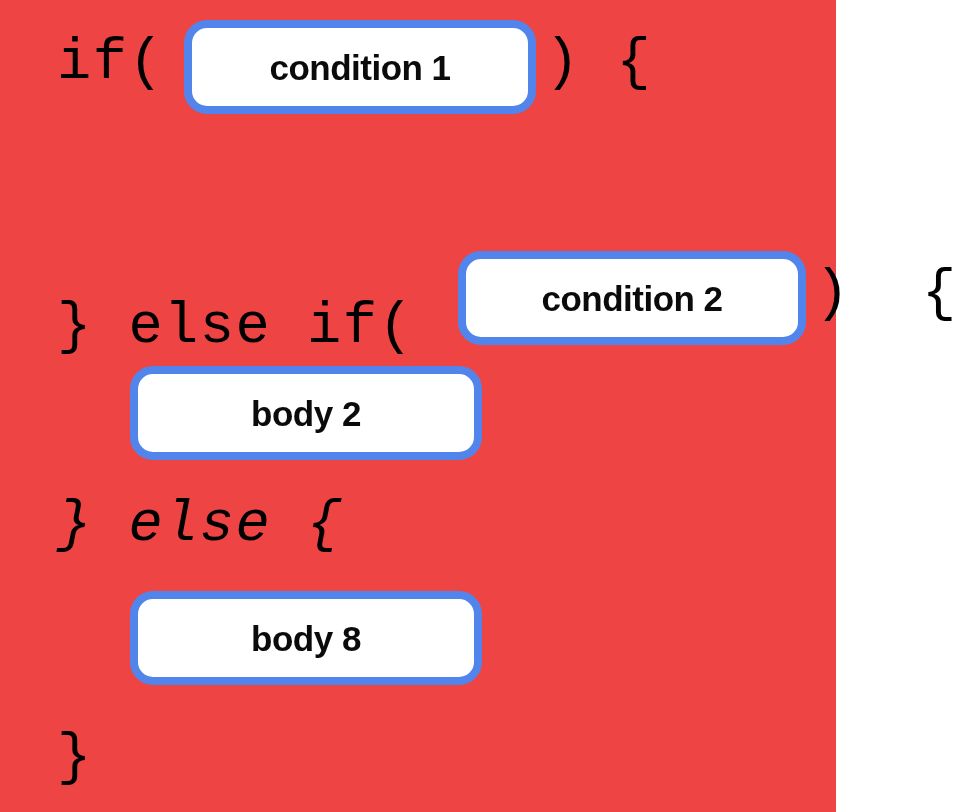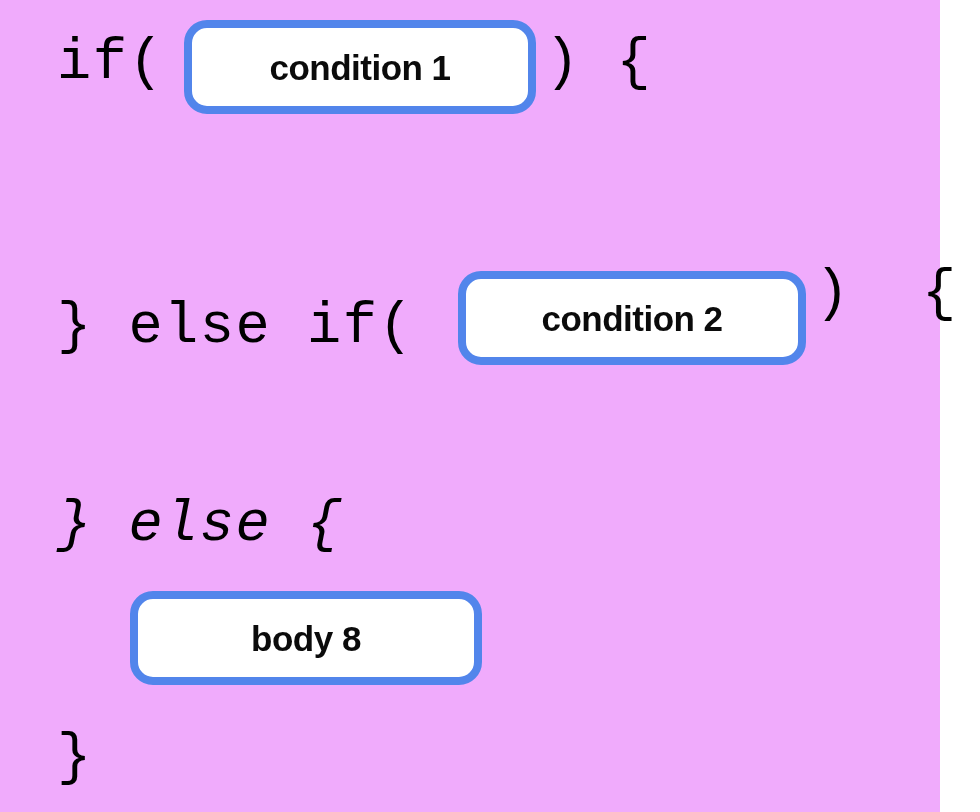--- a/index.html
+++ b/index.html
@@ -9,23 +9,23 @@
   }
   body {
     width: 980px;
     height: 812px;
     font-family: "Liberation Sans", sans-serif;
     overflow: hidden;
   }
 
   #stage {
     position: relative;
-    width: 940px;
+    width: 836px;
     height: 812px;
-    background: #f0abfc;
+    background: #ef4444;
   }
 
   
   .code {
     position: absolute;
     font-family: "Liberation Mono", monospace;
     font-size: 57px;
     line-height: 1;
     letter-spacing: 1.5px;
     color: #000000;
@@ -58,21 +58,21 @@
   
   #code-if        { left: 57px;  top: 35px;  }
   #code-if-close  { left: 545px; top: 35px;  }
   #code-elseif    { left: 57px;  top: 260px; margin-top: 39px; }
   #code-elseif-close { left: 815px; top: 266px; }
   #code-else      { left: 57px;  top: 497px; font-style: italic; }
   #code-endbrace  { left: 57px;  top: 730px; }
 
   #node-condition-1 { left: 184px; top: 20px;  width: 352px; height: 94px; }
   #node-body-1      { left: 140px; top: 143px; width: 350px; height: 92px; }
-  #node-condition-2 { left: 458px; top: 251px; width: 348px; height: 94px; margin-top: 20px; }
+  #node-condition-2 { left: 458px; top: 251px; width: 348px; height: 94px; }
   #node-body-2      { left: 130px; top: 366px; width: 352px; height: 94px; }
   #node-body-3      { left: 130px; top: 591px; width: 352px; height: 94px; }
 </style>
 </head>
 <body>
 
 <div id="stage">
 
   <div class="code" id="code-if">if(</div>
 
@@ -84,20 +84,23 @@
 
 
   <div class="code" id="code-elseif">} else if(</div>
 
   <div class="node" id="node-condition-2">
     <span class="node-label cond">condition 2</span>
   </div>
 
   <div class="code" id="code-elseif-close">)  {</div>
 
+  <div class="node" id="node-body-2">
+    <span class="node-label body">body 2</span>
+  </div>
 
   <div class="code" id="code-else">} else {</div>
 
   <div class="node" id="node-body-3">
     <span class="node-label body">body 8</span>
   </div>
 
   <div class="code" id="code-endbrace">}</div>
 
 </div>

